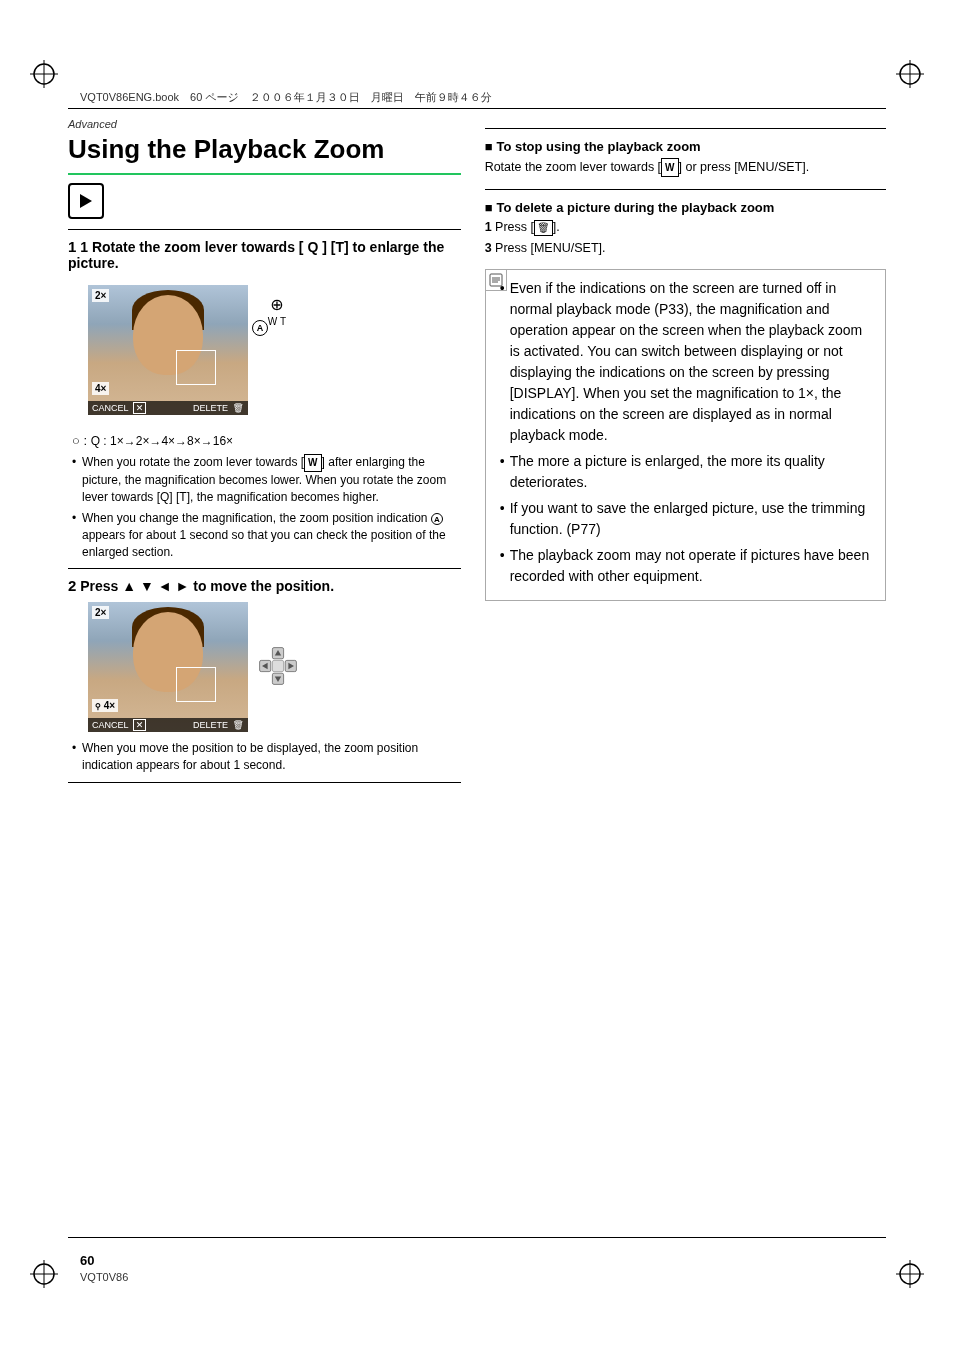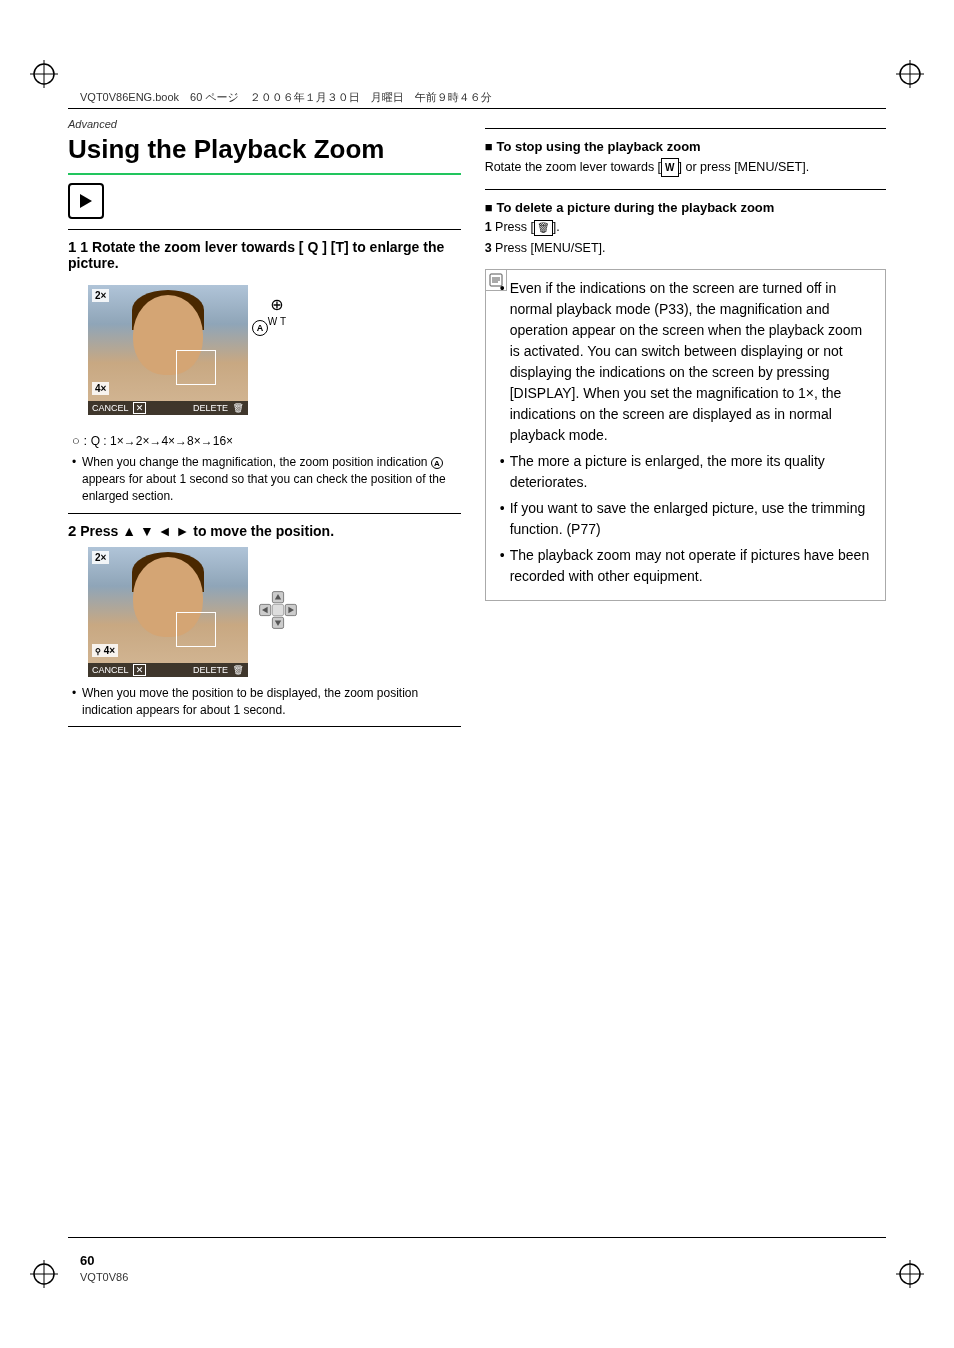--- a/index.html
+++ b/index.html
@@ -419,20 +419,23 @@
           </div>
         </div>
 
         
         <div class="bullet-section">
           <div class="bullet-item-q">
             <span style="font-size:13px;">○ : </span>
             <span>Q :  1×→2×→4×→8×→16×</span>
           </div>
           <div class="bullet-item">
+            When you rotate the zoom lever towards [<span class="icon-inline">W</span>] after enlarging the picture, the magnification becomes lower. When you rotate the zoom lever towards [Q] [T], the magnification becomes higher.
+          </div>
+          <div class="bullet-item">
             When you change the magnification, the zoom position indication <span style="display:inline-block;width:12px;height:12px;border:1.5px solid #000;border-radius:50%;text-align:center;font-size:8px;line-height:12px;font-weight:bold;">A</span> appears for about 1 second so that you can check the position of the enlarged section.
           </div>
         </div>
 
         <div class="divider"></div>
 
         
         <div class="step-heading">
           <span class="step-number-bold">2</span>
           <span> Press ▲ ▼ ◄ ► to move the position.</span>

